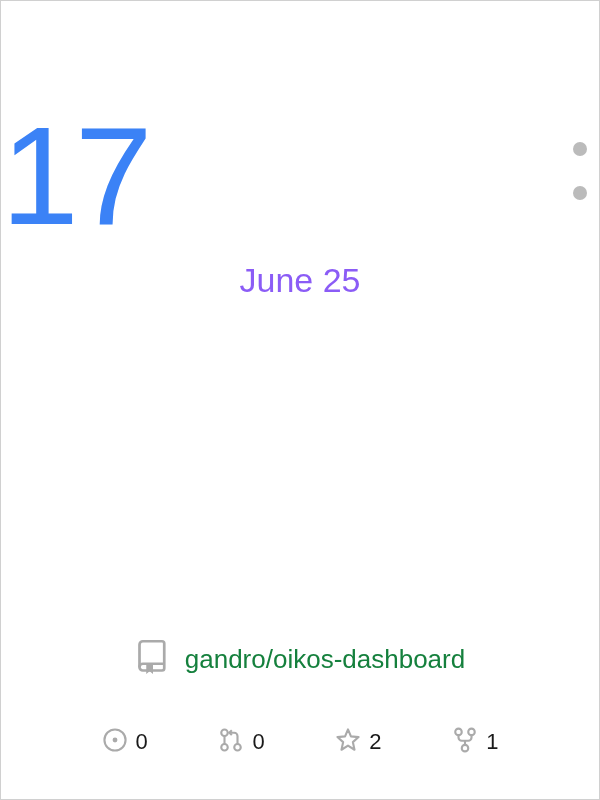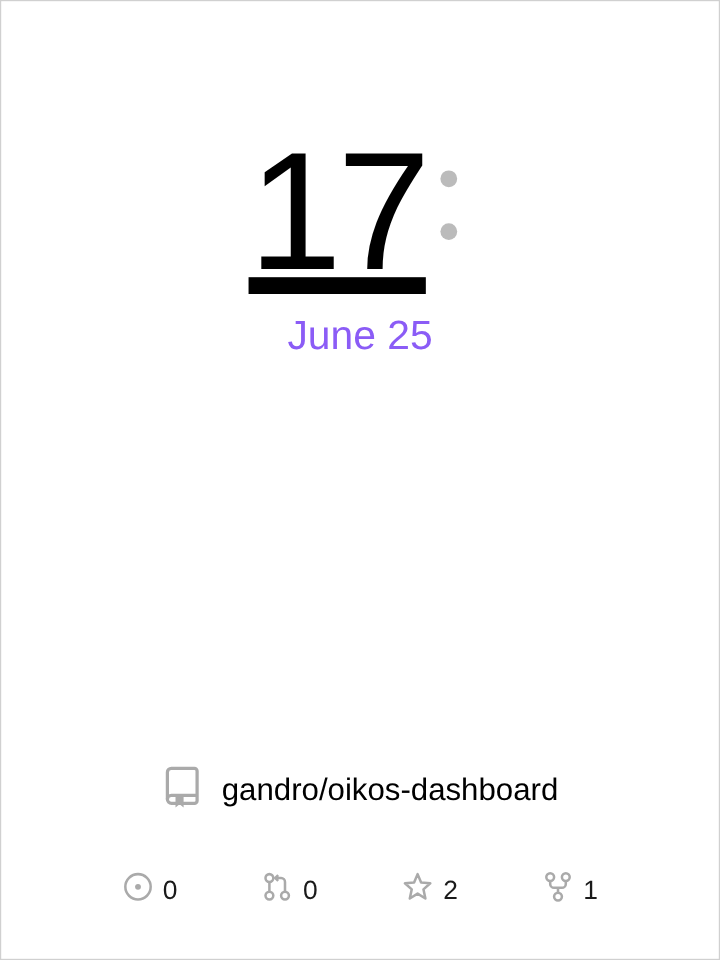--- a/index.html
+++ b/index.html
@@ -24,28 +24,27 @@
     }
     .day {
       font-size: 64px;
       font-weight: 900;
       color: #1a1a1a;
       letter-spacing: -1px;
     }
     .time {
       font-size: 140px;
       font-weight: 100;
-      color: #000000;
+      color: #3b82f6;
       line-height: 1;
       margin-top: 5px;
       letter-spacing: -4px;
       display: flex;
-      justify-content: center;
+      justify-content: space-between;
       align-items: center;
-      text-decoration: underline;
     }
     .time-hours, .time-minutes {
       display: inline-block;
     }
     .time-colon {
       display: inline-flex;
       flex-direction: column;
       justify-content: center;
       gap: 30px;
       margin: 0 12px;
@@ -72,21 +71,21 @@
       align-items: center;
       justify-content: center;
       gap: 14px;
     }
     .repo-icon {
       color: #aaaaaa;
     }
     .repo-name {
       font-size: 26px;
       font-weight: 300;
-      color: #000000;
+      color: #15803d;
     }
     .stats-section {
       position: absolute;
       bottom: 42px;
       left: 0;
       right: 0;
       display: flex;
       justify-content: space-evenly;
       align-items: center;
       padding: 0 30px;

